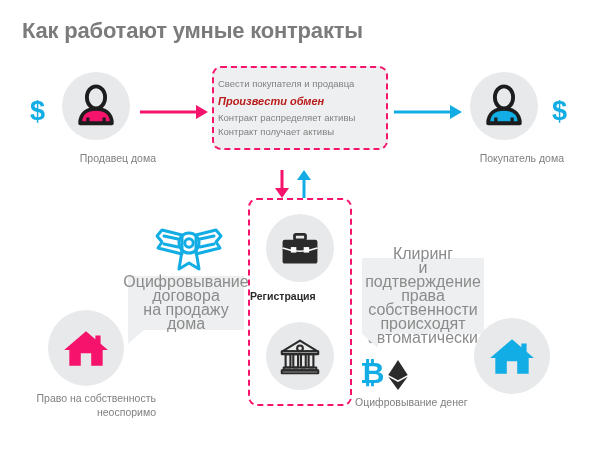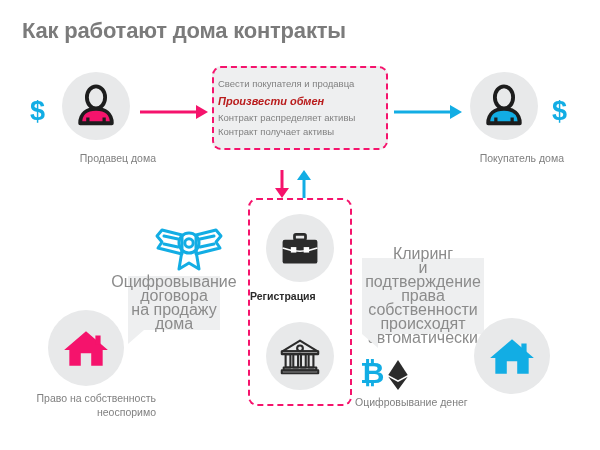--- a/index.html
+++ b/index.html
@@ -112,21 +112,21 @@
     justify-content: center;
     padding: 6px 16px;
     box-sizing: border-box;
   }
   .bubble-tail {
     width: 0; height: 0;
     border-style: solid;
   }
   #bubble-left {
     left: 128px; top: 276px;
-    width: 92px; height: 54px;
+    width: 116px; height: 54px;
   }
   #bubble-left-tail {
     left: 128px; top: 330px;
     border-width: 0 0 14px 16px;
     border-color: transparent transparent transparent #eeeff0;
   }
   #bubble-right {
     left: 362px; top: 258px;
     width: 122px; height: 76px;
   }
@@ -150,21 +150,21 @@
     font-size: 30px;
     font-weight: bold;
     line-height: 1;
   }
 </style>
 </head>
 <body>
 
 <div id="canvas">
 
-  <div class="abs" id="page-title">Как работают дома контракты</div>
+  <div class="abs" id="page-title">Как работают умные контракты</div>
 
   <div class="abs" style="left:30px; top:98px;">
     <span class="dollar">$</span>
   </div>
 
   <div class="abs icon-circle" style="left:62px; top:72px; width:68px; height:68px;">
     <svg width="46" height="46" viewBox="0 0 48 48">
       <ellipse cx="24" cy="15" rx="9.5" ry="11.5" fill="none" stroke="#1d1d1d" stroke-width="4"></ellipse>
       <path d="M7.5 42 C7.5 32 14.5 27 24 27 C33.5 27 40.5 32 40.5 42 Z" fill="#f5136c" stroke="#1d1d1d" stroke-width="4" stroke-linejoin="round"></path>
       <path d="M15.5 42 L15.5 36 M32.5 42 L32.5 36" stroke="#1d1d1d" stroke-width="3.4"></path>

